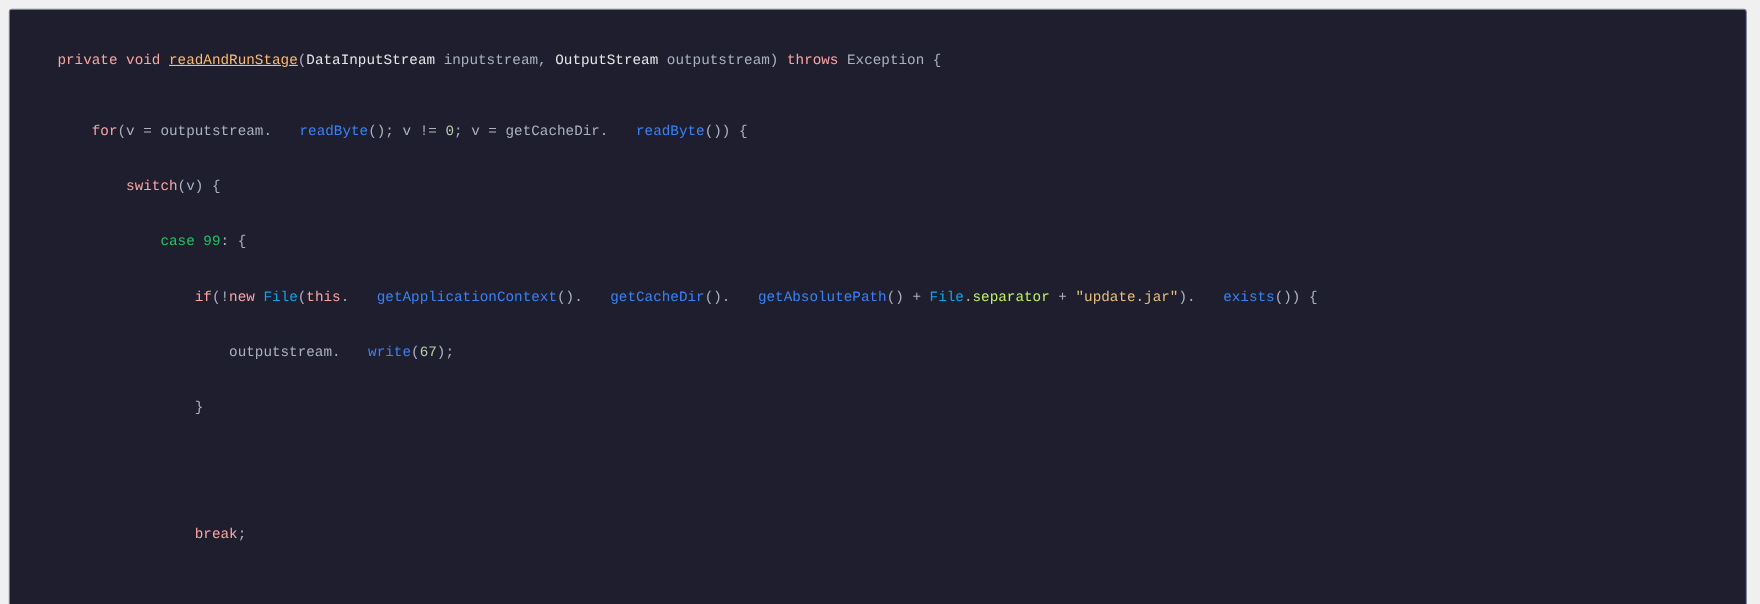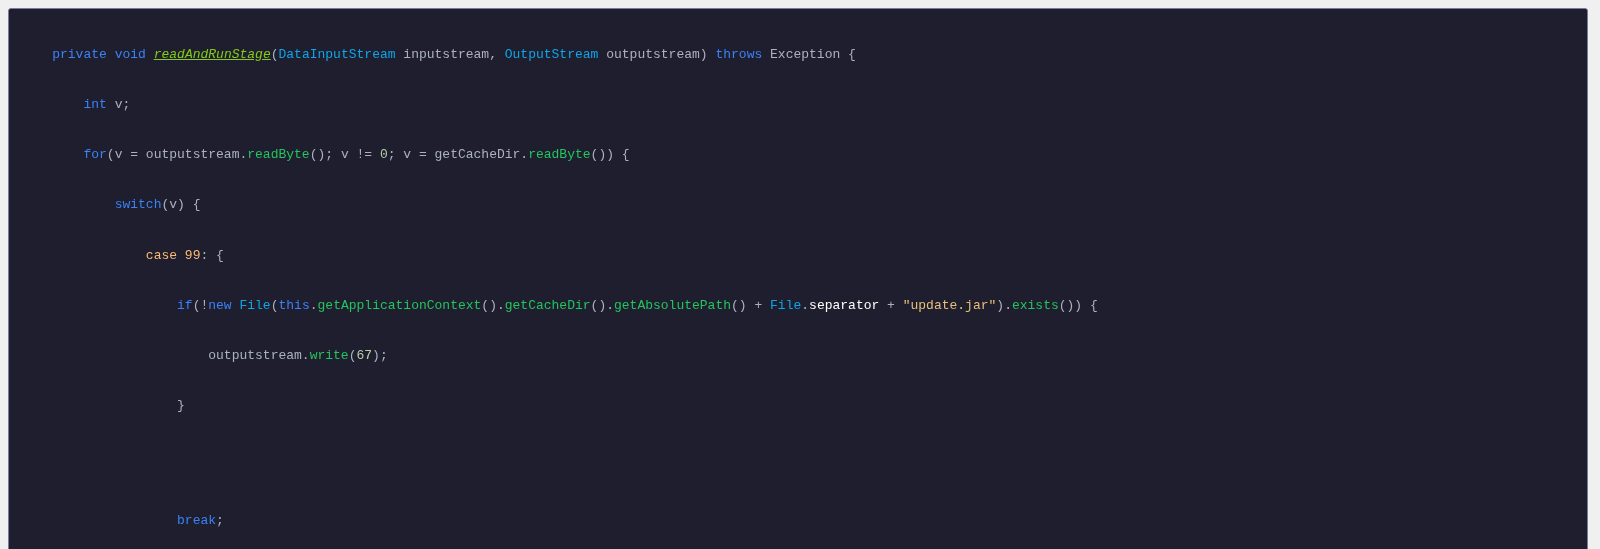--- a/index.html
+++ b/index.html
@@ -23,40 +23,39 @@
       overflow-x: auto;
       white-space: pre;
     }
     .line {
       display: block;
       line-height: 1.55;
       padding: 0 12px;
       min-height: 1.55em;
     }
     
-    .kw   { color: #3b82f6; }   
+    .kw   { color: #fca5a5; }   
     .str  { color: #e5c07b; }   
     .num  { color: #b5cea8; }   
     .plain { color: #abb2bf; }   
     .cls  { color: #0ea5e9; }   
-    .cls2 { color: #0ea5e9; }   
-    .case { color: #fdba74; }   
-    .mthd { color: #22c55e; }   
-    .field{ color: #ffffff; }   
-    .link { color: #84cc16; text-decoration: underline; cursor: pointer; font-style: italic; }
+    .cls2 { color: #e5e5e5; }   
+    .case { color: #22c55e; }   
+    .mthd { color: #3b82f6; margin-left: 25px; }   
+    .field{ color: #bef264; }   
+    .link { color: #fdba74; text-decoration: underline; cursor: pointer; }
   </style>
 </head>
 <body>
 
 <div class="code-window">
   <div class="code-content">
 
 <span class="line"><span class="plain">    </span><span class="kw">private</span><span class="plain"> </span><span class="kw">void</span><span class="plain"> </span><span class="link">readAndRunStage</span><span class="plain">(</span><span class="cls2">DataInputStream</span><span class="plain"> inputstream, </span><span class="cls2">OutputStream</span><span class="plain"> outputstream) </span><span class="kw">throws</span><span class="plain"> Exception {</span></span>
 
-<span class="line"><span class="plain">        </span><span class="kw">int</span><span class="plain"> v;</span></span>
 
 <span class="line"><span class="plain">        </span><span class="kw">for</span><span class="plain">(v = outputstream.</span><span class="mthd">readByte</span><span class="plain">(); v != </span><span class="num">0</span><span class="plain">; v = getCacheDir.</span><span class="mthd">readByte</span><span class="plain">()) {</span></span>
 
 <span class="line"><span class="plain">            </span><span class="kw">switch</span><span class="plain">(v) {</span></span>
 
 <span class="line"><span class="plain">                </span><span class="case">case 99</span><span class="plain">: {</span></span>
 
 <span class="line"><span class="plain">                    </span><span class="kw">if</span><span class="plain">(!</span><span class="kw">new</span><span class="plain"> </span><span class="cls">File</span><span class="plain">(</span><span class="kw">this</span><span class="plain">.</span><span class="mthd">getApplicationContext</span><span class="plain">().</span><span class="mthd">getCacheDir</span><span class="plain">().</span><span class="mthd">getAbsolutePath</span><span class="plain">() + </span><span class="cls">File</span><span class="plain">.</span><span class="field">separator</span><span class="plain"> + </span><span class="str">"update.jar"</span><span class="plain">).</span><span class="mthd">exists</span><span class="plain">()) {</span></span>
 
 <span class="line"><span class="plain">                        outputstream.</span><span class="mthd">write</span><span class="plain">(</span><span class="num">67</span><span class="plain">);</span></span>

